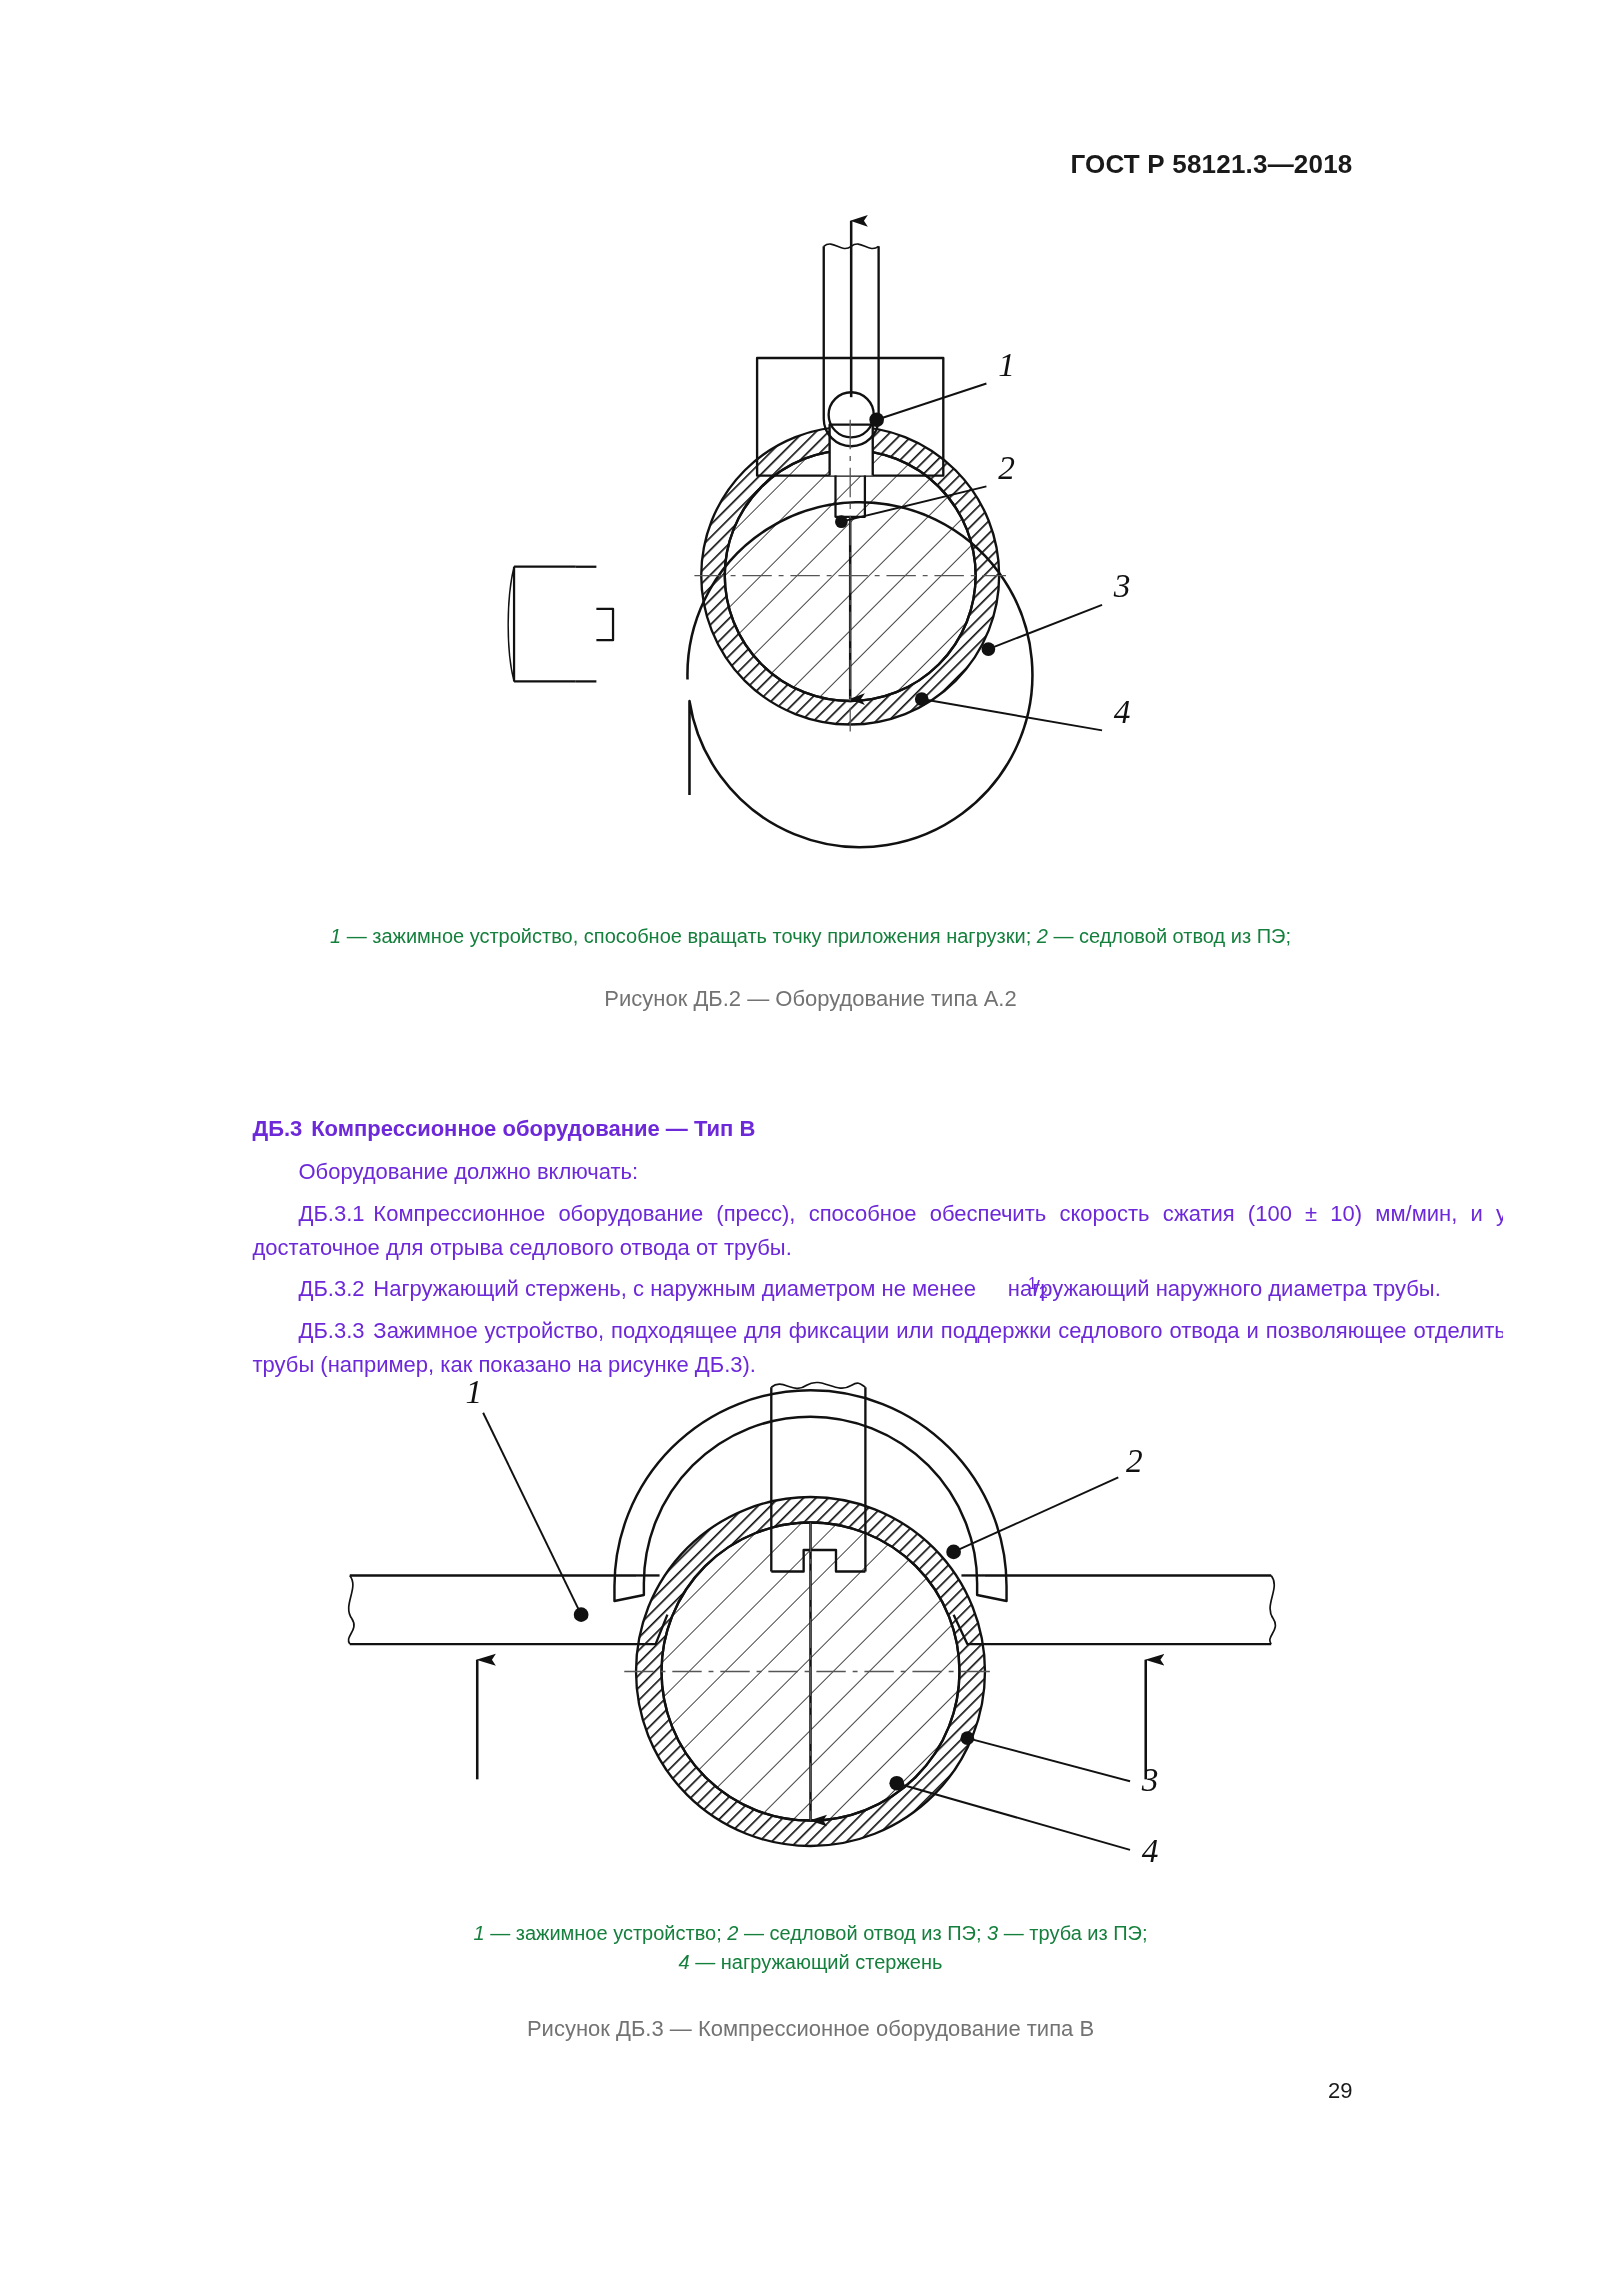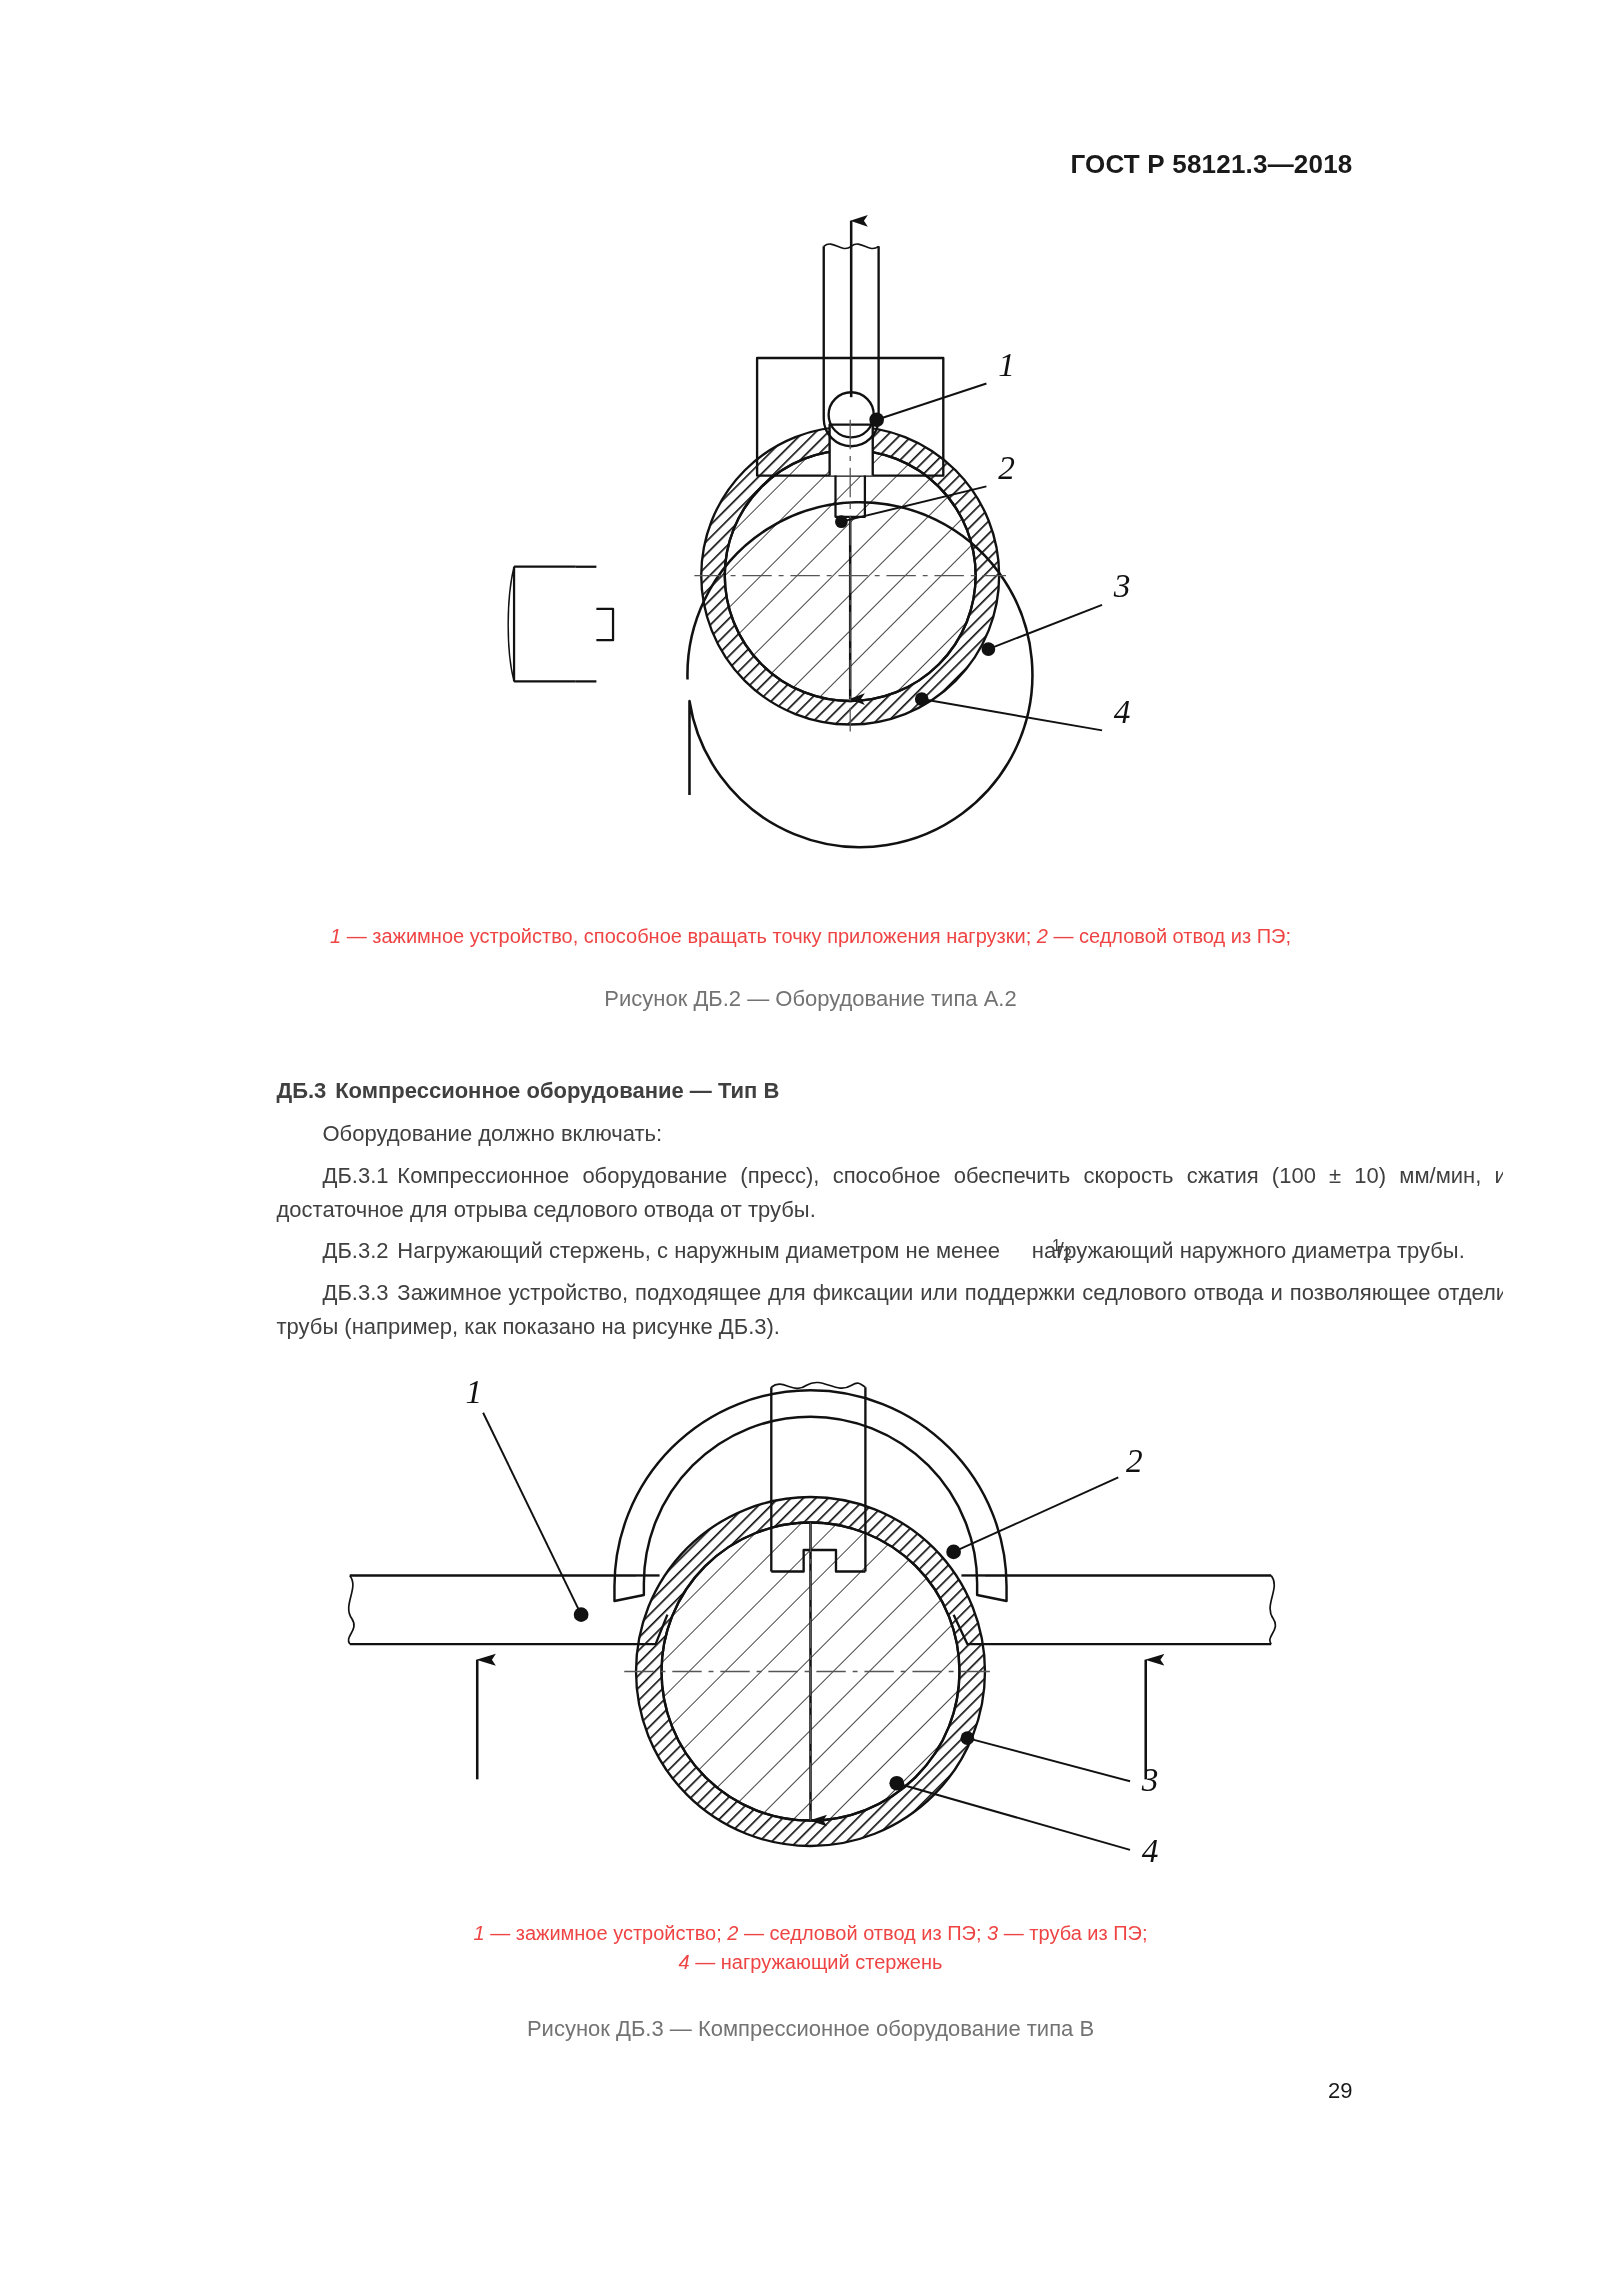--- a/index.html
+++ b/index.html
@@ -36,39 +36,40 @@
     position: absolute;
     left: 0;
     width: 100%;
     text-align: center;
   }
   .figure-svg { display: block; margin: 0 auto; }
 
   .fig-legend {
     font-size: 20px;
     line-height: 29px;
-    color: #ef4444;
+    color: #15803d;
   }
   .fig-legend i { font-style: italic; }
 
   .fig-title {
     font-size: 22px;
     text-align: center;
     color: #737373;
   }
 
   
   .body-text {
     position: absolute;
-    left: 158px;
+    left: 134px;
     width: 1321px;
     font-size: 22px;
     line-height: 34px;
     text-align: justify;
-    color: #404040;
+    color: #6d28d9;
+    margin-top: 38px;
   }
   .heading {
     font-weight: bold;
     font-size: 22px;
     line-height: 33px;
   }
   .heading .num { margin-right: 8.8px; }
   p.para {
     margin: 0;
     text-indent: 46px;

